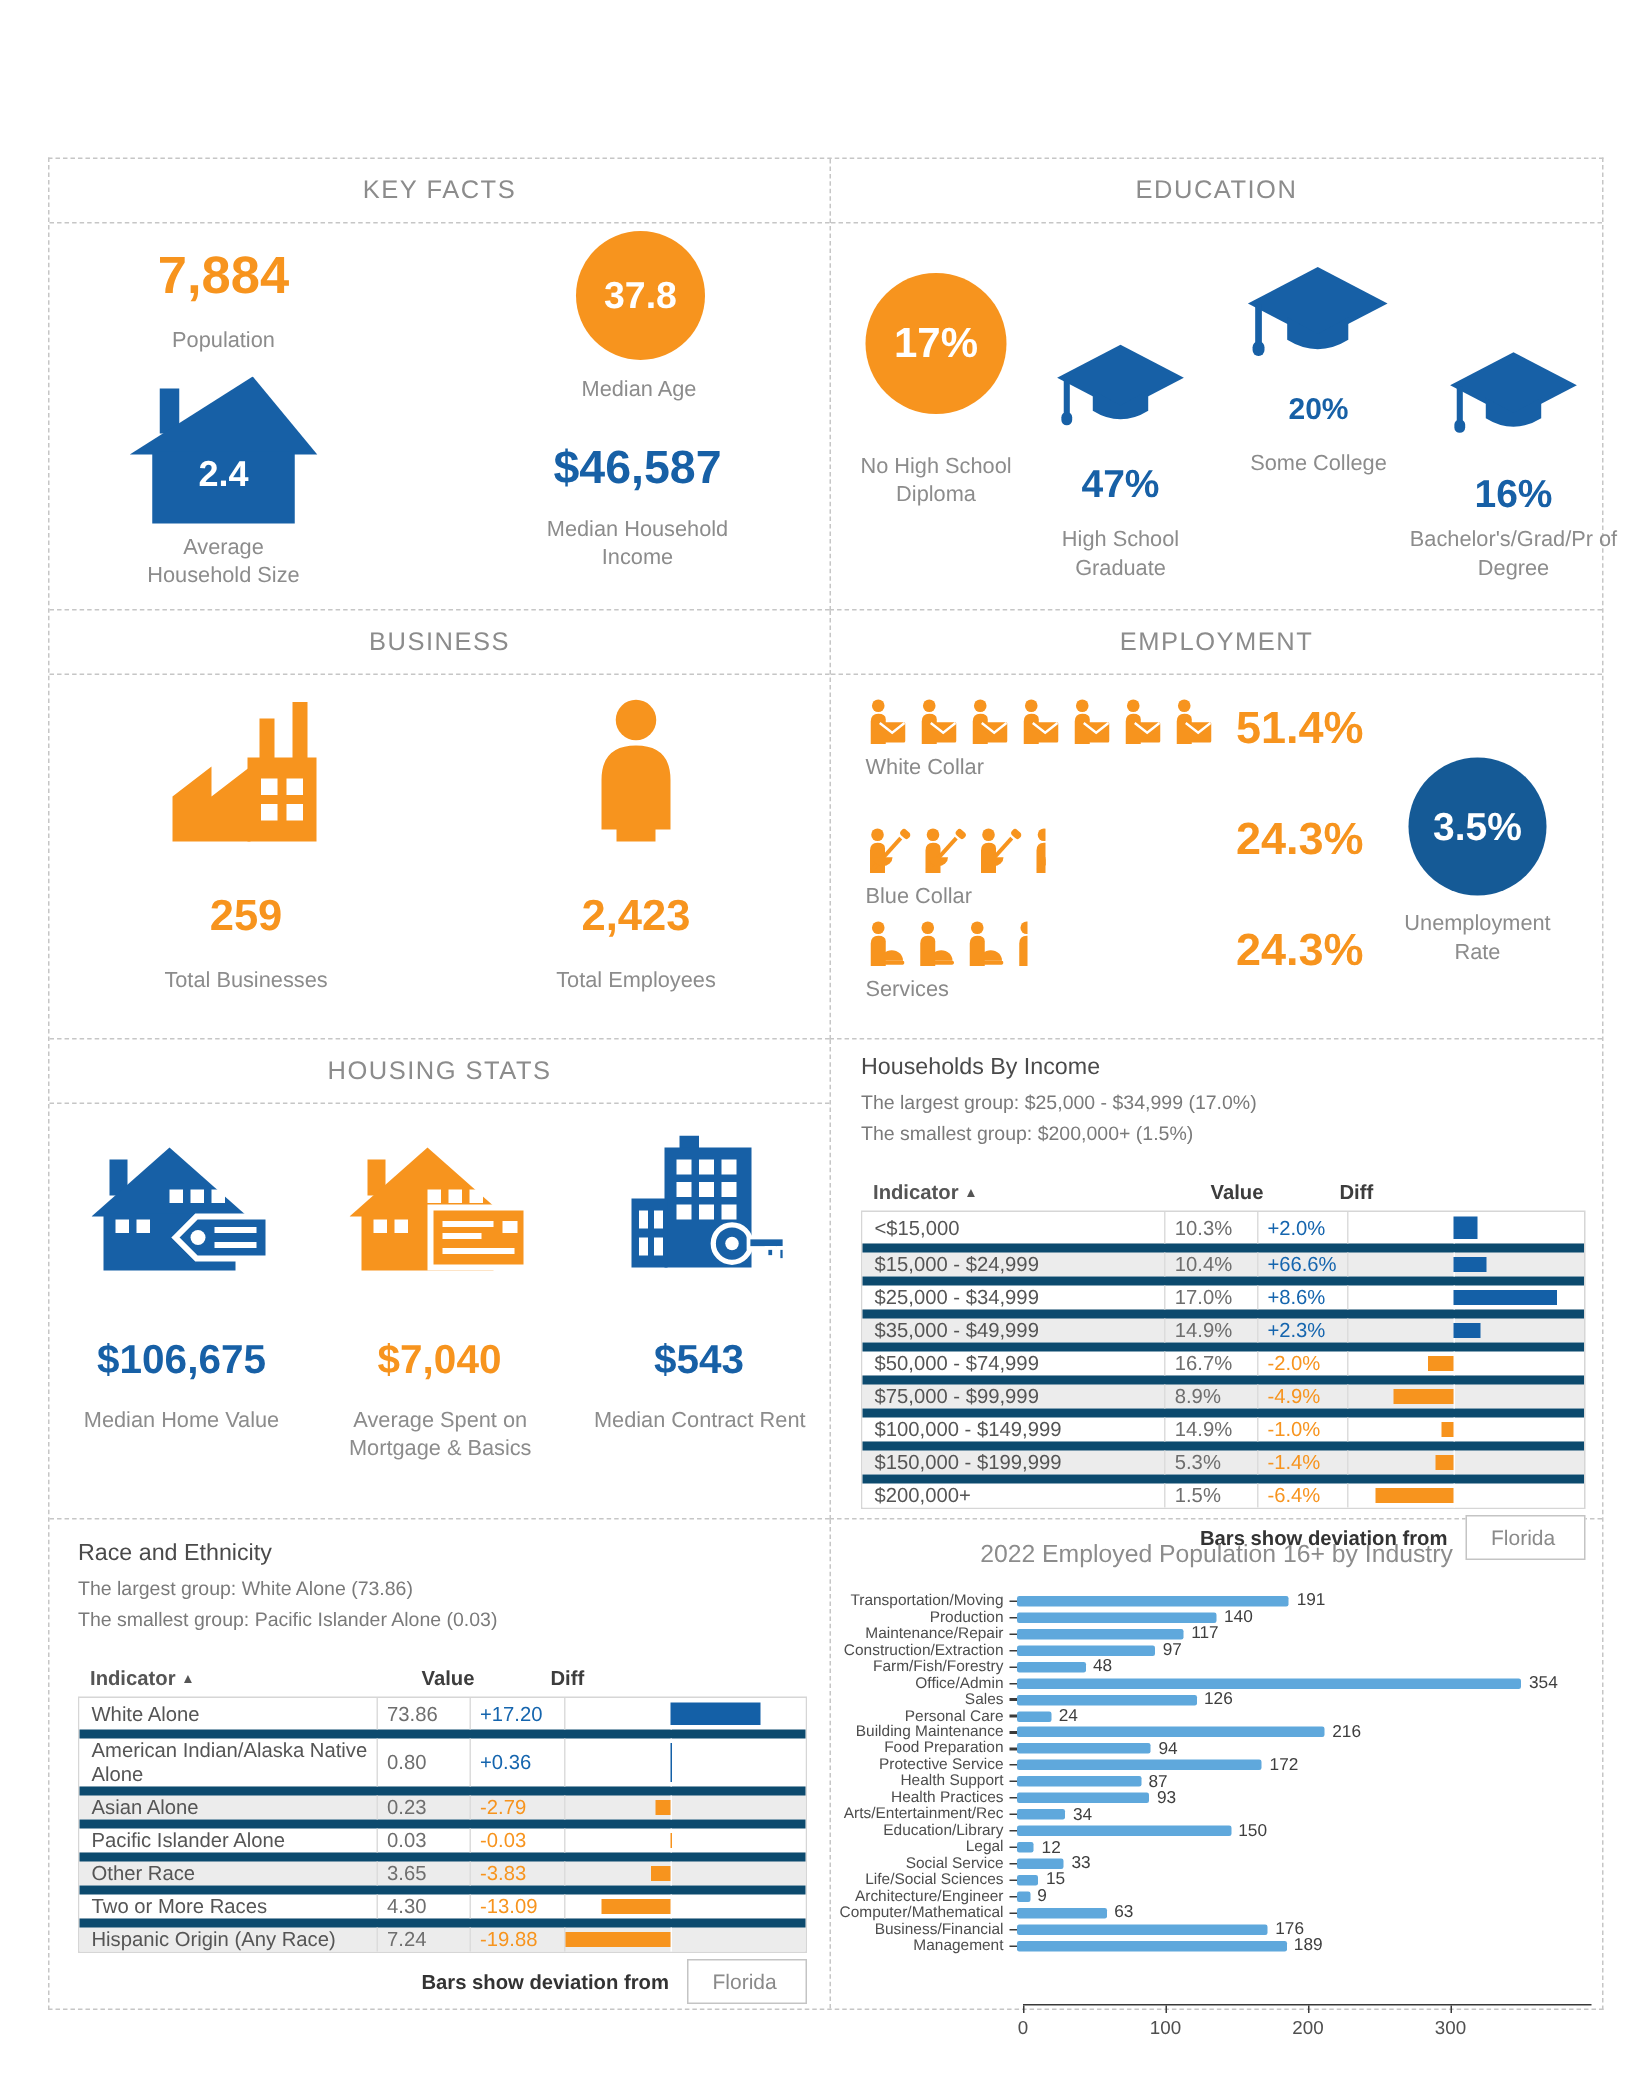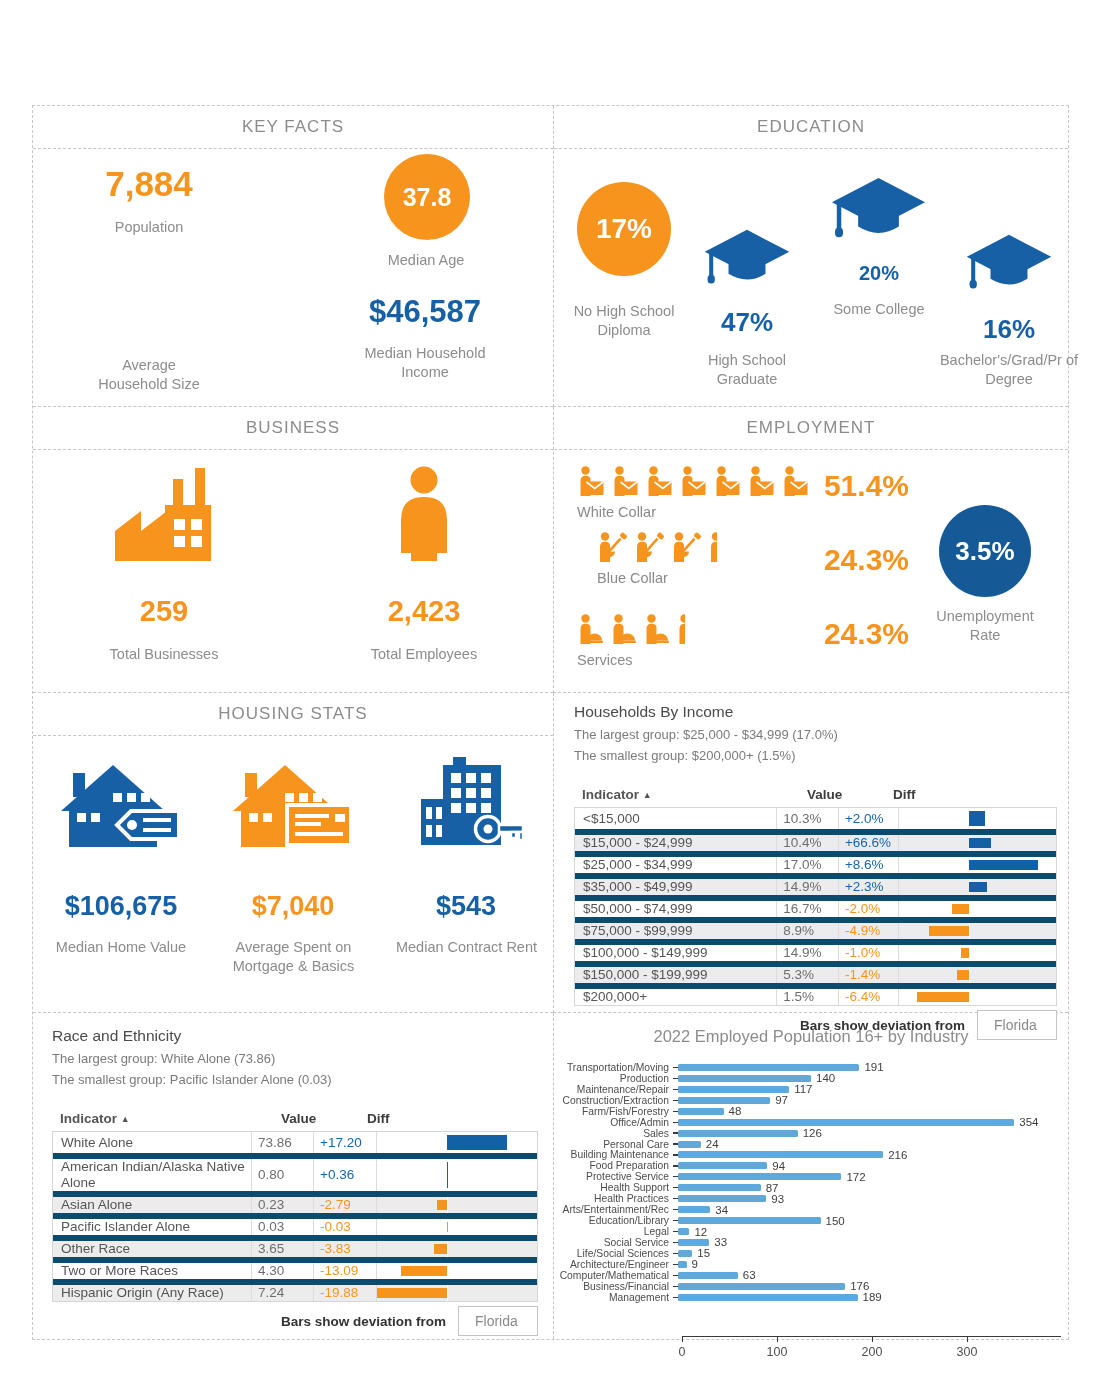--- a/index.html
+++ b/index.html
@@ -73,20 +73,28 @@
   <div class="cell rb">
     <div class="title-band">KEY FACTS</div>
     <div class="abs" style="left:36px;top:58px;width:160px;text-align:center;">
       <div class="stat-num" style="font-size:35px;color:var(--orange);">7,884</div>
       <div class="lbl" style="margin-top:14px;">Population</div>
     </div>
     <div class="circle-stat abs" style="left:351px;top:48px;width:86px;height:86px;background:var(--orange);font-size:25px;">
       <span>37.8</span>
     </div>
     <div class="lbl abs" style="left:313px;top:145px;width:160px;">Median Age</div>
+    <div class="abs" style="left:53px;top:145px;width:126px;height:100px;">
+      <svg width="126" height="100" viewBox="0 0 125 100">
+        <rect x="20" y="8" width="13" height="30" fill="#1760A6"></rect>
+        <polygon points="82,0 125,52 0,52" fill="#1760A6"></polygon>
+        <rect x="15" y="50" width="95" height="48" fill="#1760A6"></rect>
+      </svg>
+      <div class="abs" style="left:0;top:52px;width:126px;text-align:center;color:#fff;font-weight:bold;font-size:24px;">2.4</div>
+    </div>
     <div class="lbl abs" style="left:62px;top:250px;width:108px;">Average Household Size</div>
     <div class="abs" style="left:307px;top:188px;width:170px;text-align:center;">
       <div class="stat-num" style="font-size:31px;color:var(--blue);">$46,587</div>
       <div class="lbl" style="margin-top:14px;">Median Household Income</div>
     </div>
   </div>
 
   <div class="cell col2 rb">
     <div class="title-band">EDUCATION</div>
     <div class="circle-stat abs" style="left:23px;top:76px;width:94px;height:94px;background:var(--orange);font-size:28px;">
@@ -187,21 +195,21 @@
           <span class="emp-ic"><svg width="27" height="31" viewBox="0 0 27 31">
               <circle cx="8.5" cy="4.5" r="4.2" fill="#F7941E"></circle>
               <path d="M3.5,30 L3.5,15 Q3.5,9.8 8.5,9.8 Q13.5,9.8 13.5,13.5 L13.5,30 Z" fill="#F7941E"></path>
               <rect x="9" y="15.5" width="17.5" height="13.5" rx="1" fill="#F7941E"></rect>
               <path d="M9.5,16 L17.8,22.5 L26,16" fill="none" stroke="#fff" stroke-width="1.6"></path>
             </svg></span>
         </div>
       <div class="emp-lbl">White Collar</div>
     </div>
     <div class="emp-pct abs" style="left:243px;top:62px;width:112px;text-align:right;">51.4%</div>
-    <div class="abs" style="left:23px;top:124px;margin-left:20px;">
+    <div class="abs" style="left:23px;top:144px;">
       <div class="emp-row-icons">
           <span class="emp-ic"><svg width="30" height="31" viewBox="0 0 30 31">
               <circle cx="8" cy="4.5" r="4.2" fill="#F7941E"></circle>
               <path d="M3,30 L3,15 Q3,9.8 8,9.8 Q13,9.8 13,13.5 L13,30 Z" fill="#F7941E"></path>
               <rect x="12.5" y="3" width="2.6" height="29" transform="rotate(42 13.8 17.5)" fill="#F7941E"></rect>
               <path d="M5,19.5 a6.5,6 0 0 0 13,0 Z" fill="#F7941E"></path>
               <rect x="23" y="1.5" width="7" height="5" rx="2.2" transform="rotate(42 26.5 4)" fill="#F7941E"></rect>
             </svg></span>
           <span class="emp-ic"><svg width="30" height="31" viewBox="0 0 30 31">
               <circle cx="8" cy="4.5" r="4.2" fill="#F7941E"></circle>

